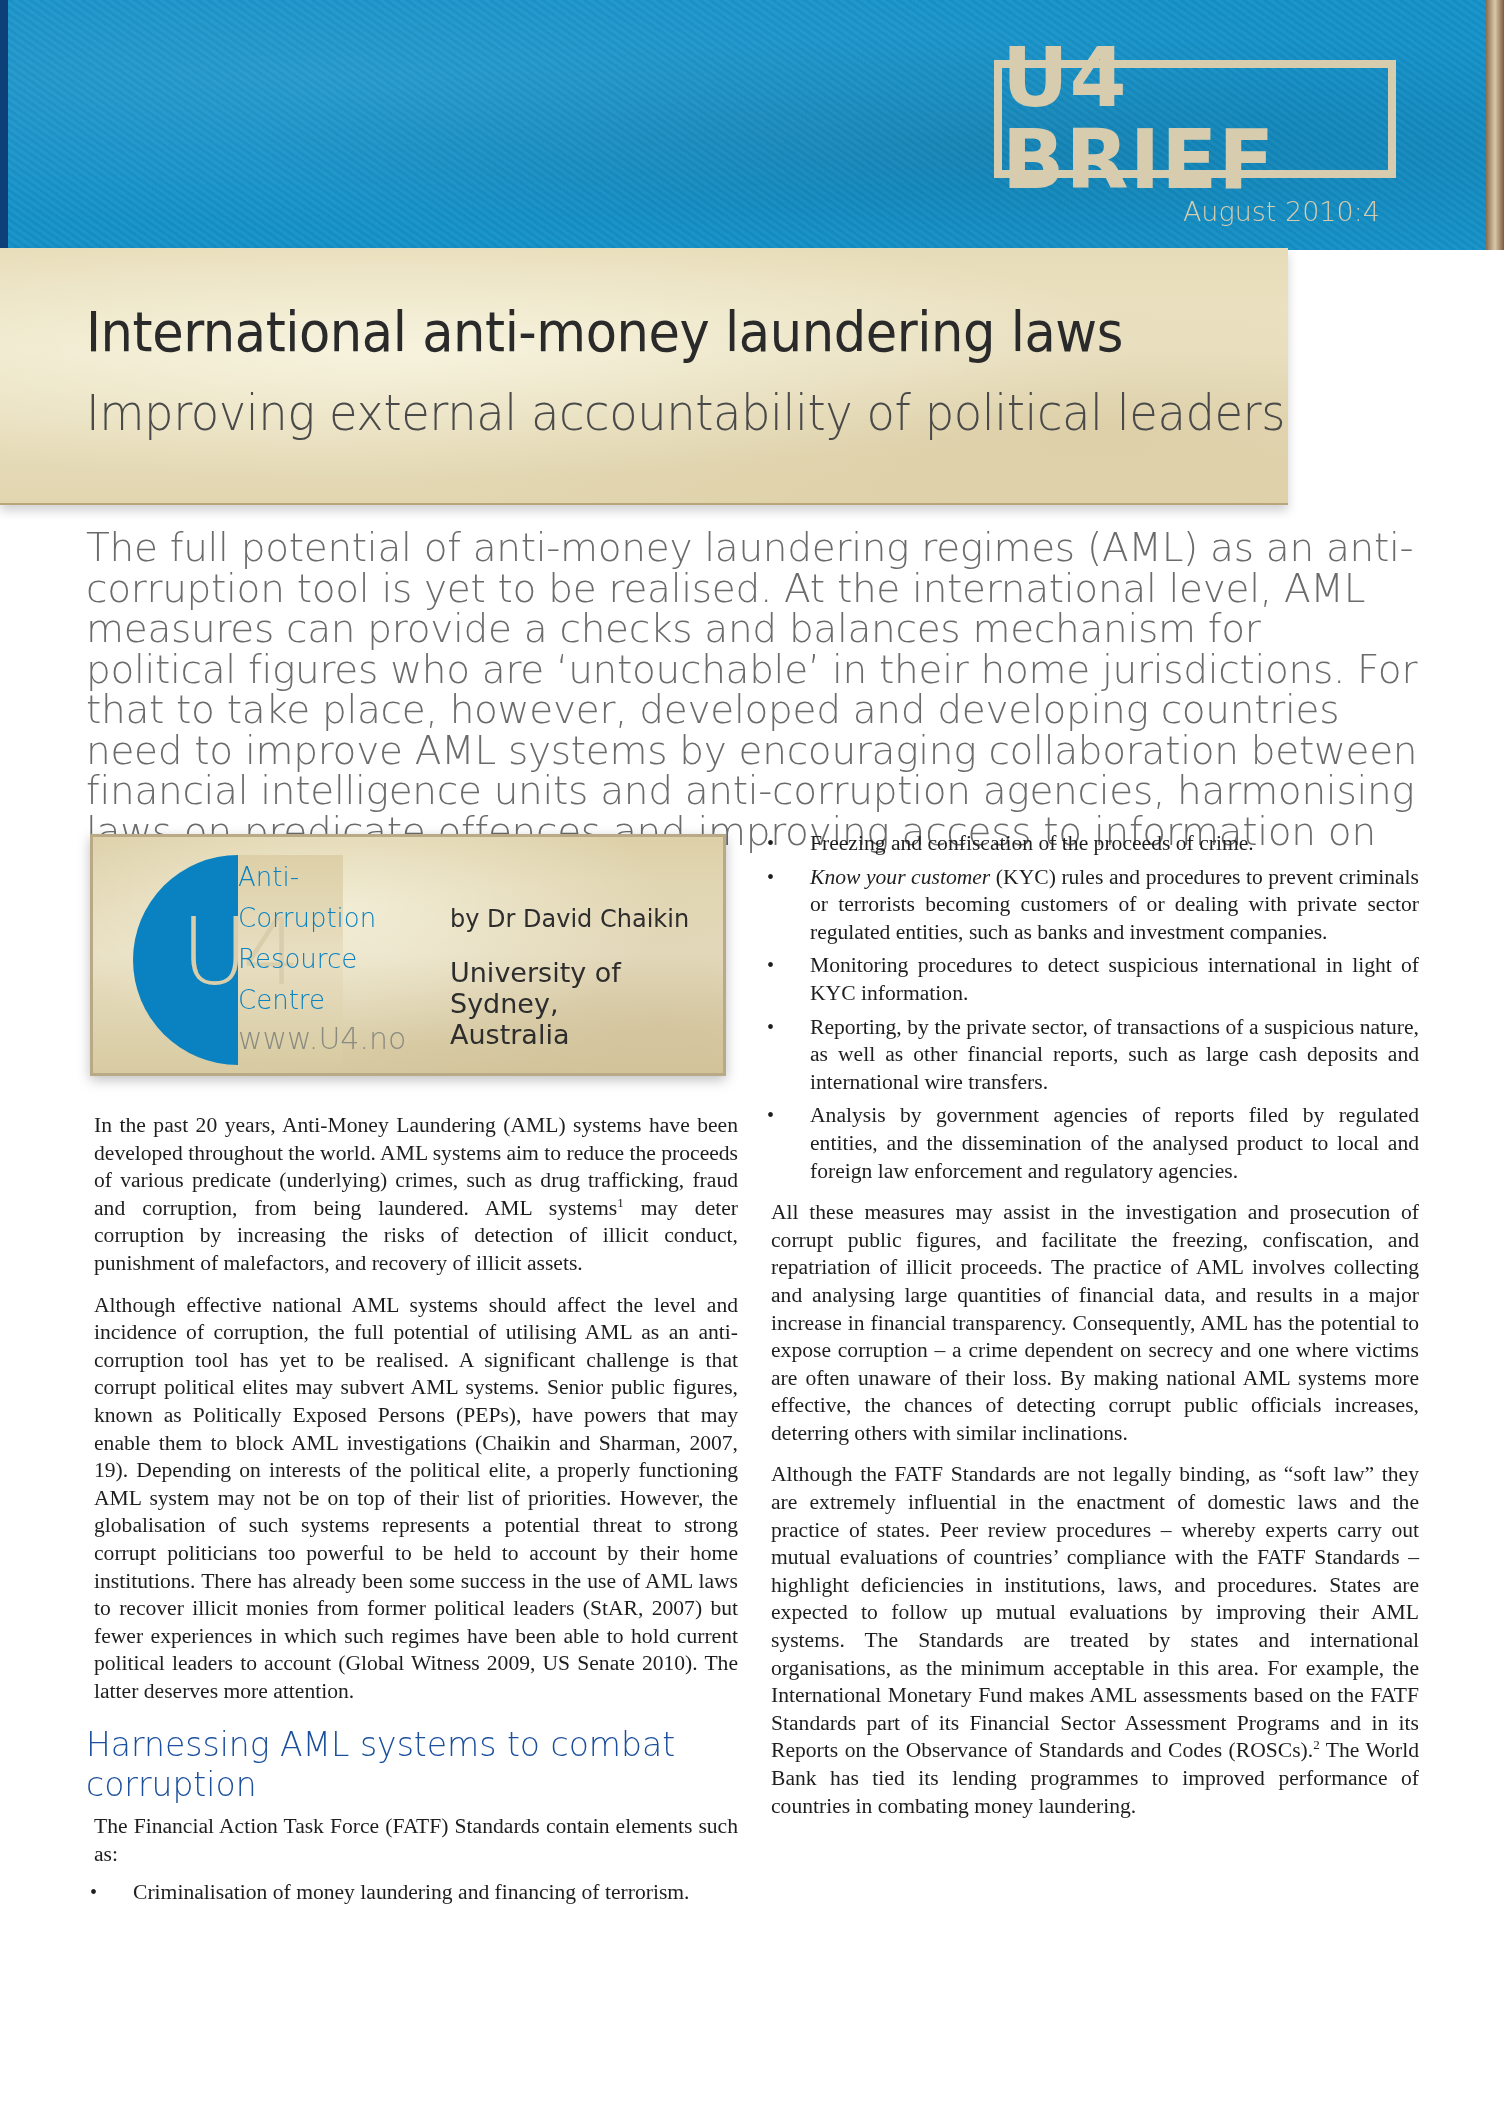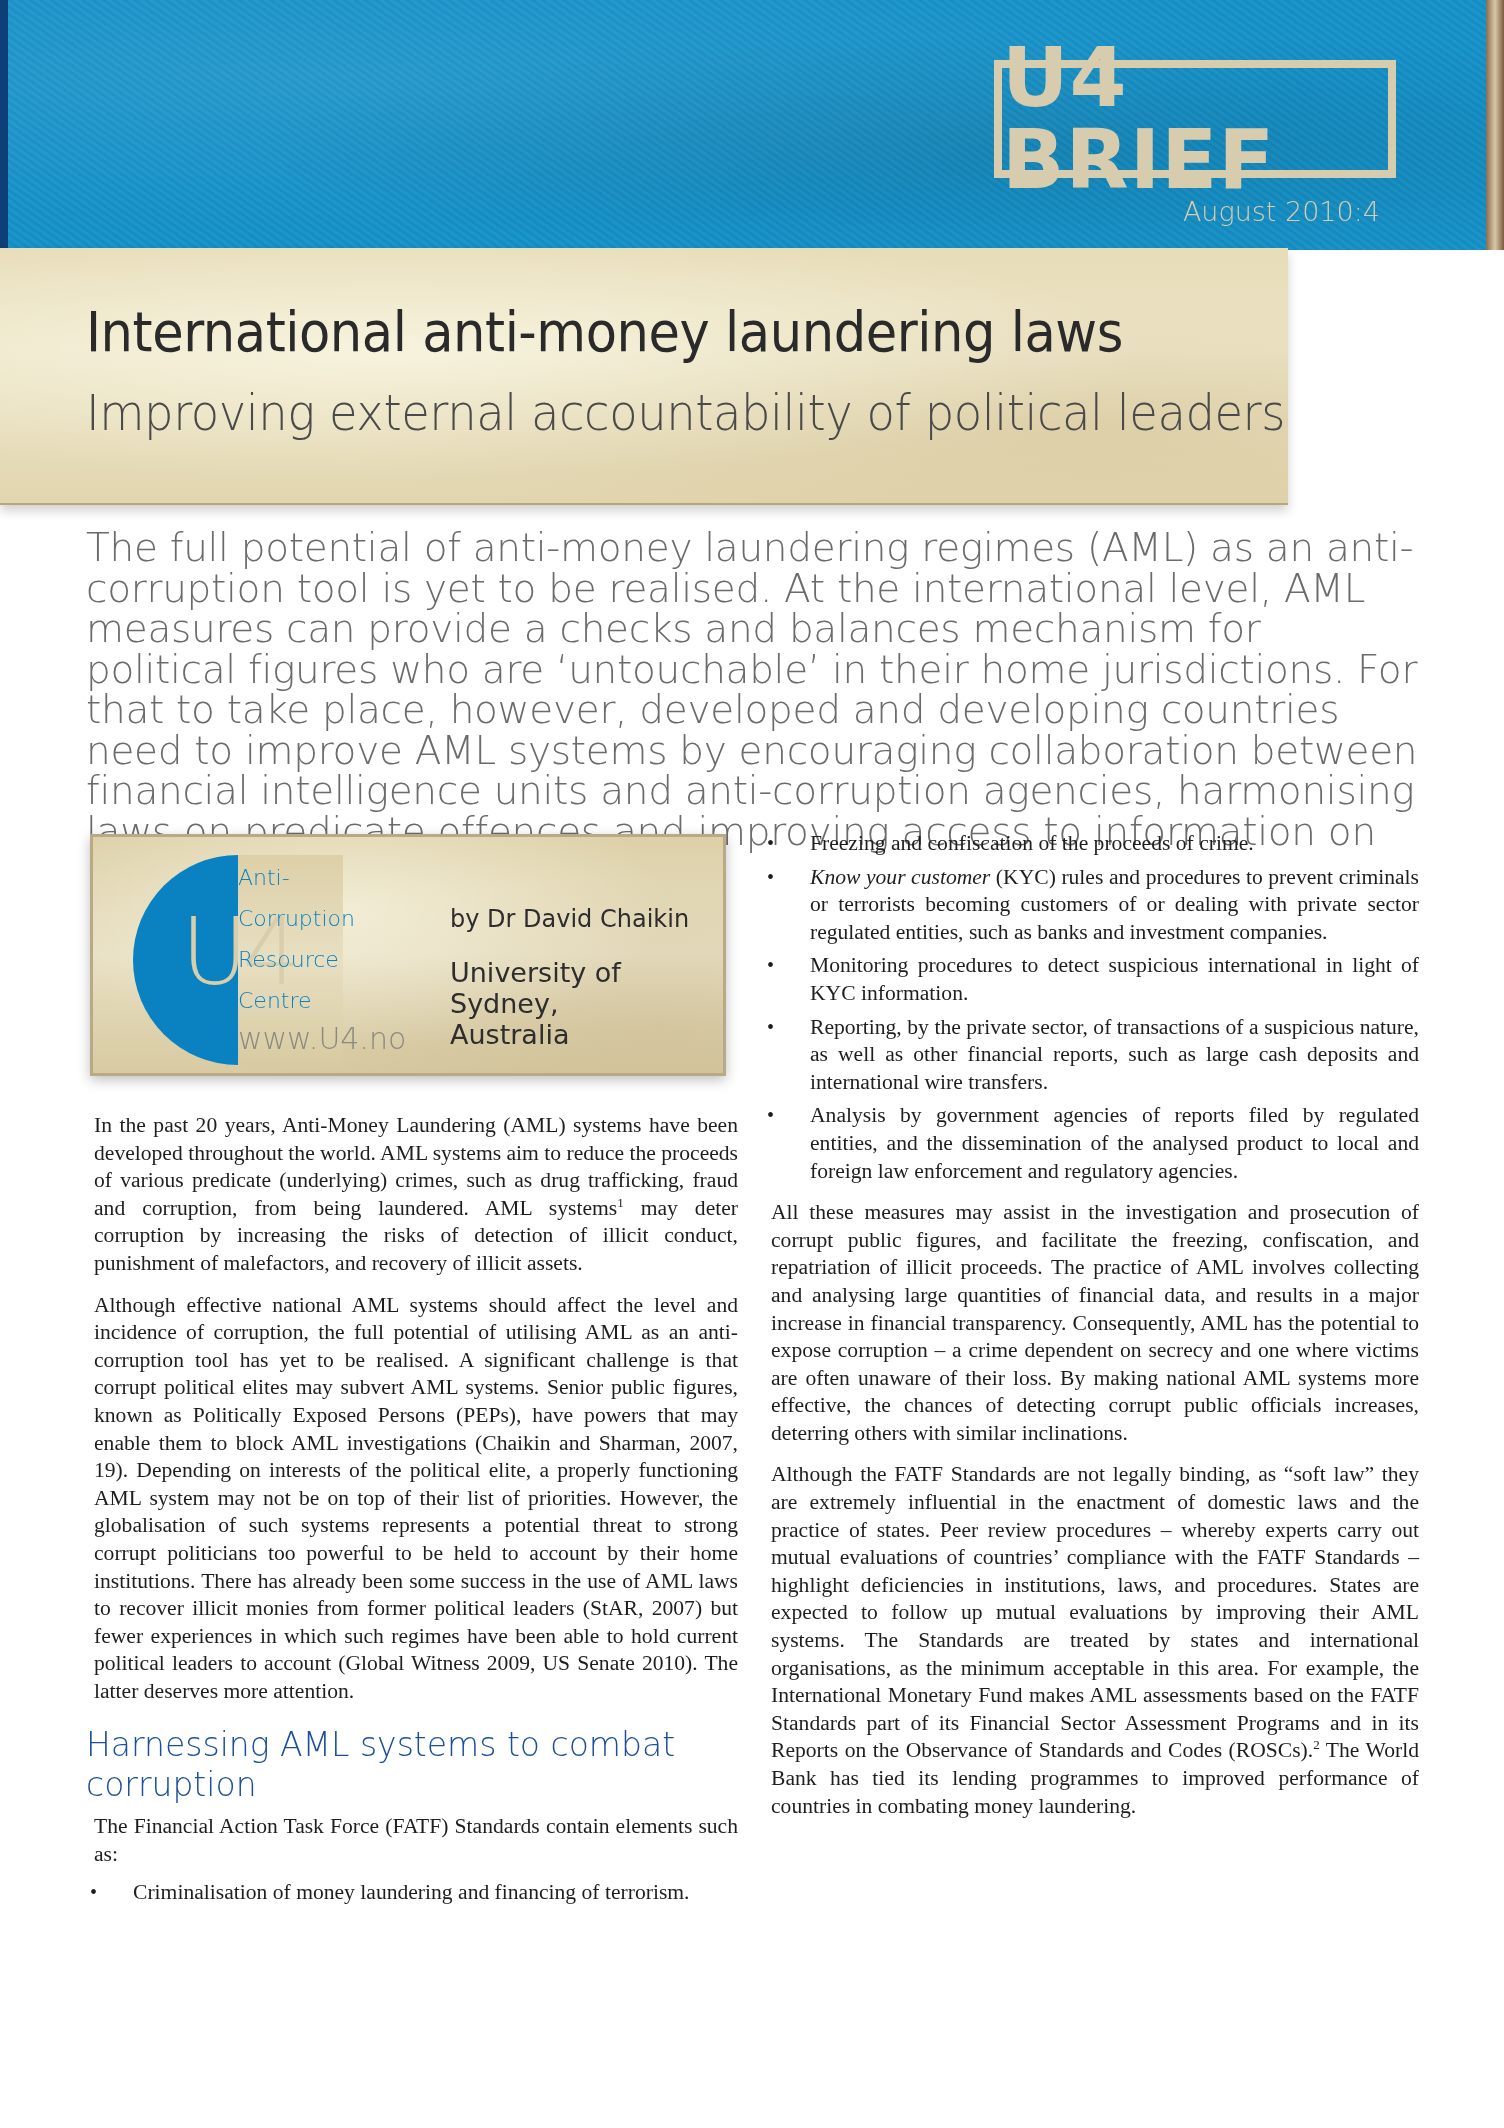--- a/index.html
+++ b/index.html
@@ -89,21 +89,21 @@
     content: ""; position: absolute; left: 105px; top: 0; width: 105px; height: 210px;
     background: transparent;
   }
   .u4-letters {
     position: absolute; left: 48px; top: 52px; font-family: "DejaVu Sans", sans-serif;
     font-size: 92px; color: #d9ceac; font-weight: 300; letter-spacing: -6px;
     line-height: 1;
   }
   .org-name {
     position: absolute; left: 145px; top: 20px; font-family: "DejaVu Sans", sans-serif;
-    color: #0a82c1; font-size: 22px; line-height: 41px; font-weight: 300;
+    color: #0a82c1; font-size: 26px; line-height: 41px; font-weight: 300;
   }
   .org-url {
     position: absolute; left: 145px; top: 184px; font-family: "DejaVu Sans", sans-serif;
     color: #8a8a80; font-size: 30px; font-weight: 200;
   }
   .author-name {
     position: absolute; left: 357px; top: 68px; font-family: "DejaVu Sans", sans-serif;
     font-size: 24px; color: #2d2d2d;
   }
   .author-affil {

